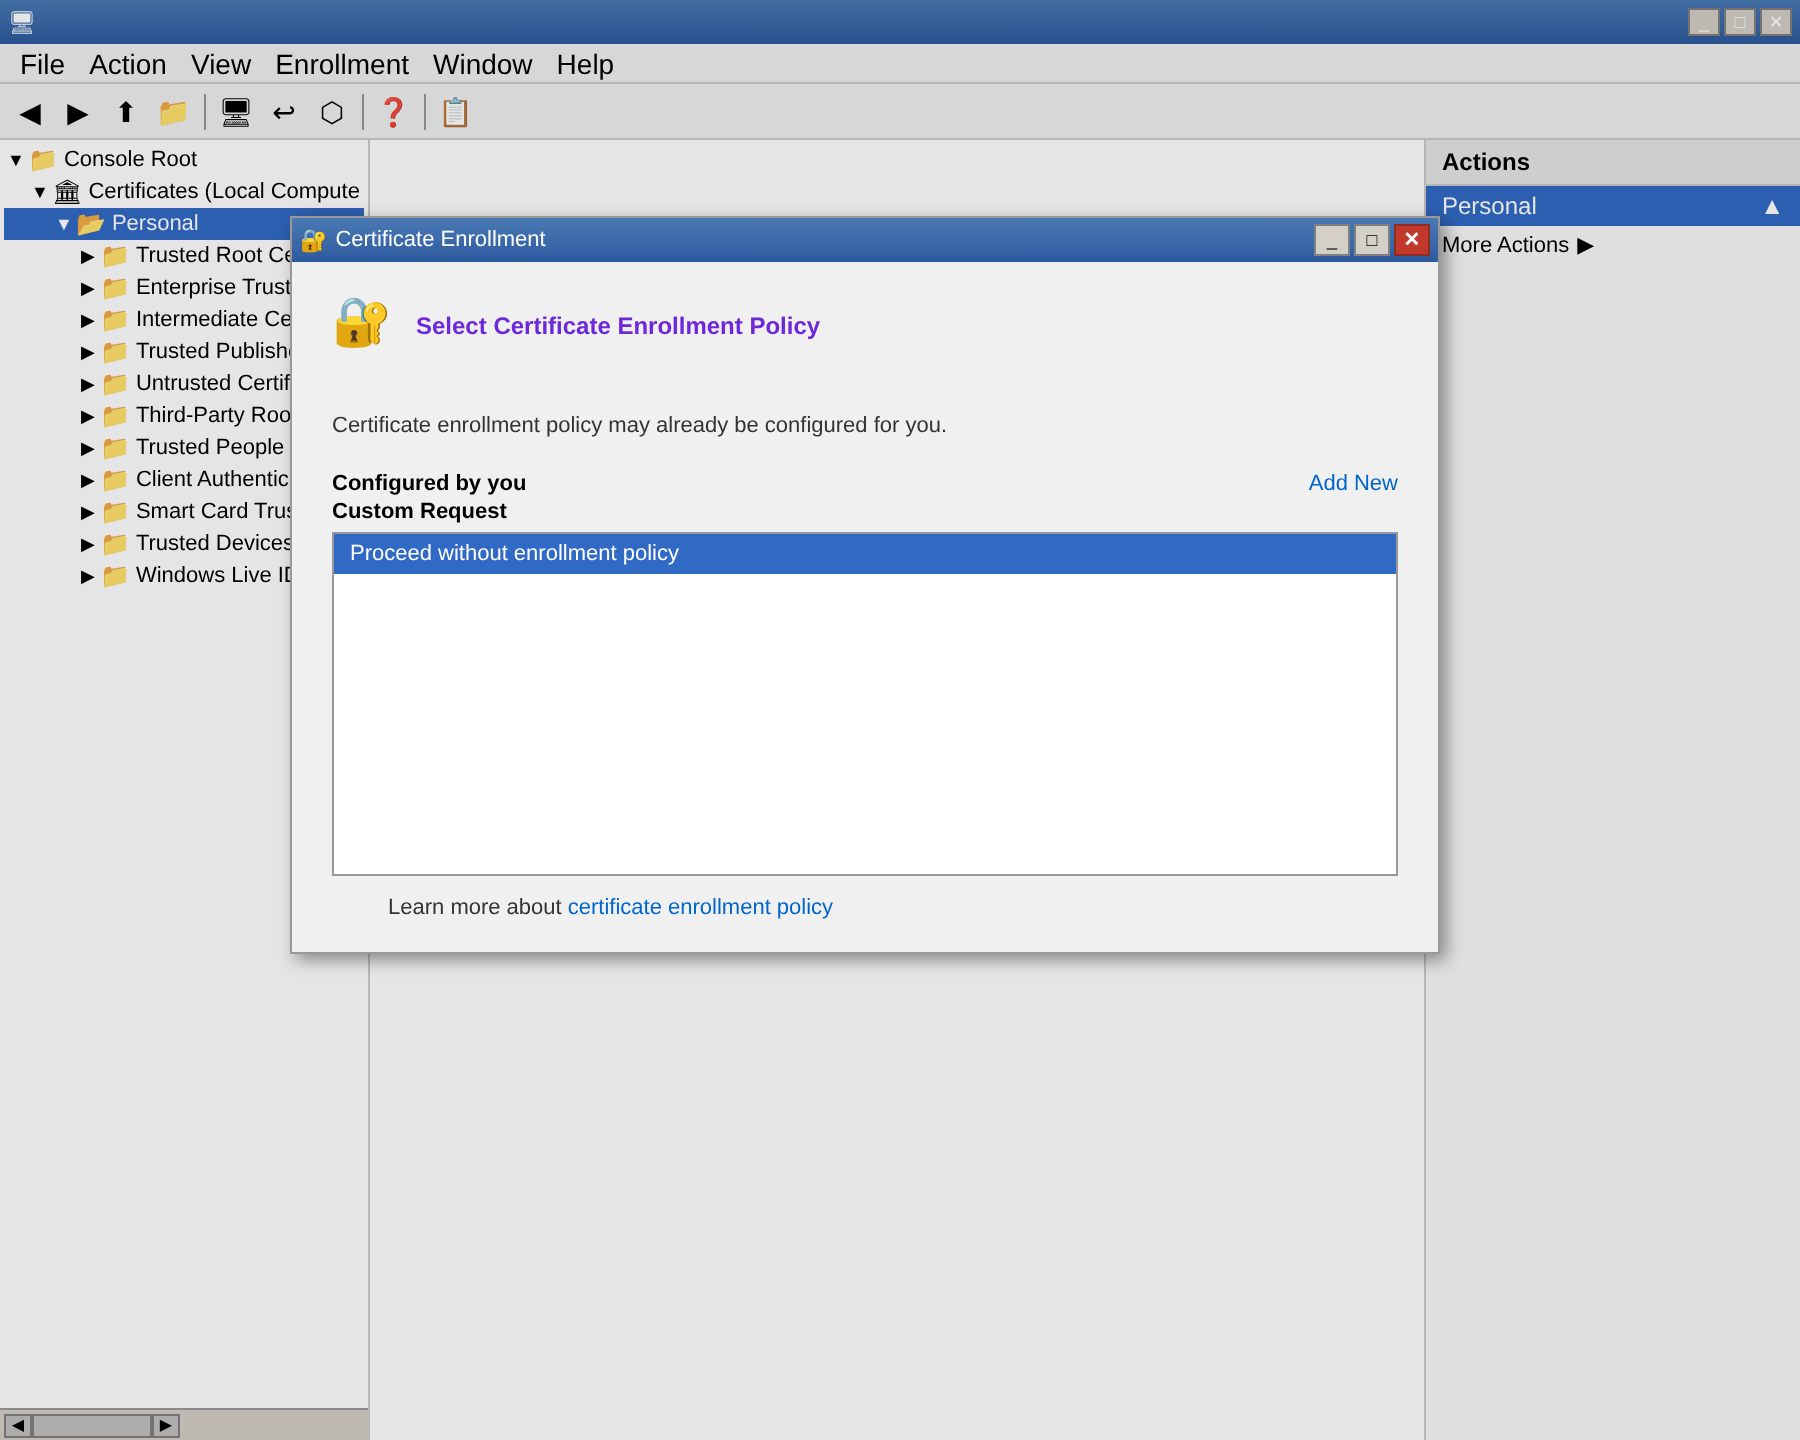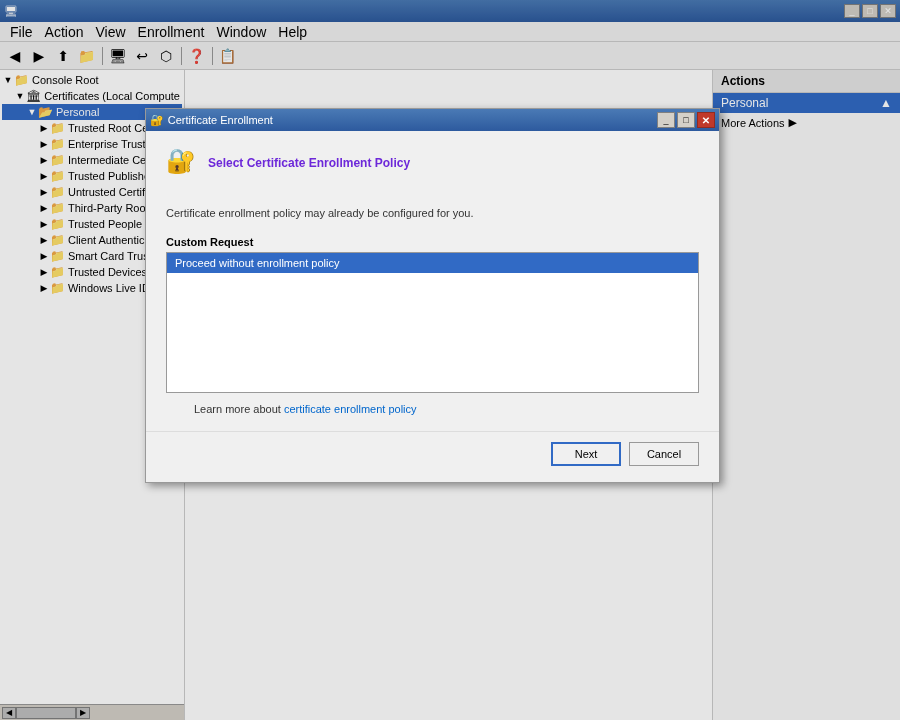--- a/index.html
+++ b/index.html
@@ -284,21 +284,21 @@
       text-decoration: none;
     }
     .custom-request-label {
       font-weight: bold;
       font-size: 11px;
       margin-bottom: 4px;
     }
     .policy-list {
       border: 1px solid #999;
       background: white;
-      height: 141px;
+      height: 172px;
       overflow-y: auto;
     }
     .policy-item {
       padding: 4px 8px;
       font-size: 11px;
       cursor: pointer;
     }
     .policy-item.selected {
       background: #316ac5;
       color: white;
@@ -505,30 +505,30 @@
       <div class="dialog-icon-title">
         <div class="cert-icon">🔐</div>
         <div class="dialog-main-title">Select Certificate Enrollment Policy</div>
       </div>
 
       <div class="dialog-description">
         <br>
         <span>Certificate enrollment policy may already be configured for you.</span>
       </div>
 
+      <div class="policy-section-header">
+        <span class="configured-by">Configured by you</span>
+        <a class="add-new-link">Add New</a>
+      </div>
 
       <div class="custom-request-label">Custom Request</div>
 
       <div class="policy-list">
         <div class="policy-item selected">Proceed without enrollment policy</div>
       </div>
 
       <div class="learn-more">
         <span>Learn more about </span><a>certificate enrollment policy</a>
       </div>
     </div>
 
-    <div class="dialog-buttons">
-      <button class="dialog-btn default">Next</button>
-      <button class="dialog-btn">Cancel</button>
-    </div>
   </div>
 </div>
 
 </body></html>

